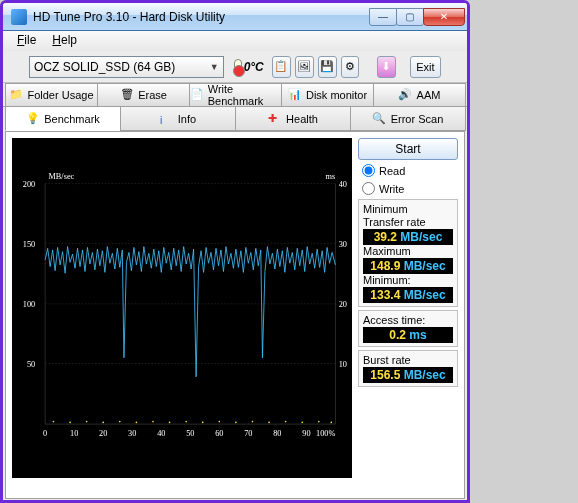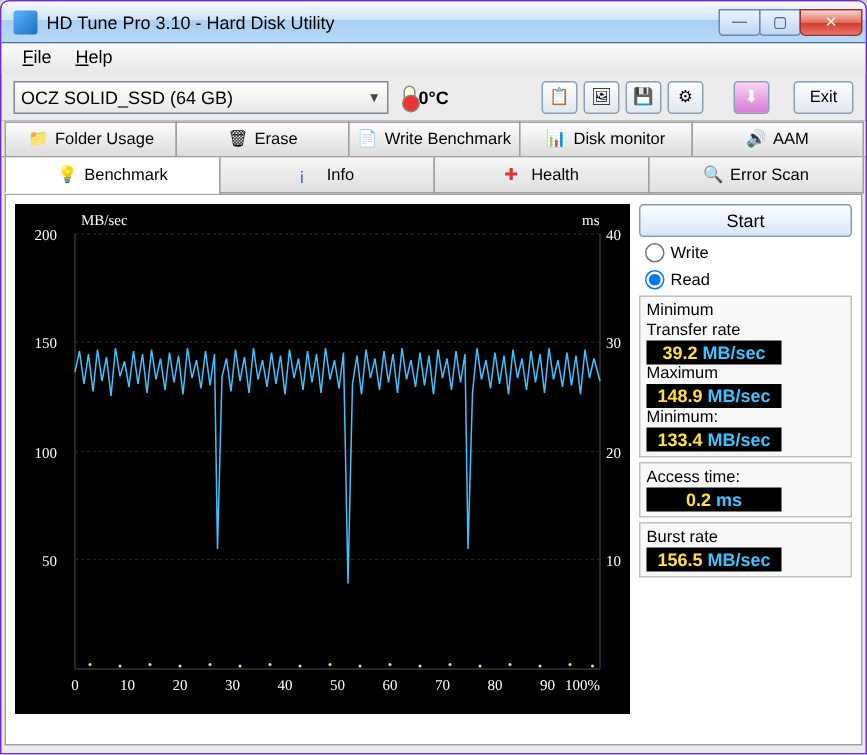--- a/index.html
+++ b/index.html
@@ -1,30 +1,30 @@
 <!DOCTYPE html>
 <html><head>
 <meta charset="utf-8">
 <style>
   * { box-sizing: border-box; }
   body { margin: 0; padding: 0; font-family: "Segoe UI", Tahoma, sans-serif; font-size: 11px; background: #d0d0d0; }
-  .window { width: 578px; height: 503px; background: #ececec; border: 1px solid #6d28d9; border-radius: 6px 6px 0 0; overflow: hidden; position: relative; }
+  .window { width: 470px; height: 503px; background: #ececec; border: 3px solid #6d28d9; border-radius: 6px 6px 0 0; overflow: hidden; position: relative; }
   .titlebar { height: 28px; background: linear-gradient(to bottom, #f8fbff 0%, #cfe4fa 45%, #a9cef1 46%, #b9d8f6 100%); display: flex; align-items: center; padding: 0 2px 0 8px; border-bottom: 1px solid #3a6ea5; }
   .titlebar .icon { width: 16px; height: 16px; background: linear-gradient(135deg,#5fb2ff,#1a6fc1); border-radius: 2px; margin-right: 6px; }
   .titlebar .title { flex: 1; color: #000; font-size: 12px; }
   .winbtns { display: flex; gap: 0; margin-left: auto; }
   .winbtn { width: 28px; height: 18px; border: 1px solid #6a8bb0; border-radius: 0 0 3px 3px; background: linear-gradient(to bottom,#eaf3fd,#bfd8f3); display: flex; align-items: center; justify-content: center; font-size: 10px; color: #2a4a6a; margin-left: -1px; }
   .winbtn.close { width: 42px; background: linear-gradient(to bottom,#f8d5d2,#e46a5e 50%,#d23a2a 51%,#e97368); color: #fff; border-color: #a03028; border-radius: 0 0 4px 4px; }
   .menubar { height: 20px; background: linear-gradient(to bottom,#fafafa,#e8e8e8); display: flex; padding: 0 6px; font-size: 12px; }
   .menuitem { padding: 2px 8px; }
   .menuitem u { text-decoration: underline; }
-  .toolbar { height: 32px; display: flex; align-items: center; padding: 4px 8px; gap: 4px; border-bottom: 1px solid #c0c0c0;}
+  .toolbar { height: 32px; display: flex; align-items: center; padding: 4px 26px; gap: 4px; border-bottom: 1px solid #c0c0c0;}
   .dropdown { font-size: 12px; width: 250px; height: 22px; border: 1px solid #7a8a9a; background: linear-gradient(#fff,#e8e8e8); padding: 0 4px; display: flex; align-items: center; justify-content: space-between; }
   .dropdown .chev { font-size: 9px; color: #444; }
-  .temp { display: flex; align-items: center; gap: 2px; margin-left: 6px; font-weight: bold; font-size: 12px;}
+  .temp { display: flex; align-items: center; gap: 2px; margin-left: 6px; font-weight: bold; font-size: 12px; font-style: italic;}
   .therm { width: 8px; height: 16px; background: linear-gradient(to bottom,#ffd 60%,#e33 60%); border: 1px solid #888; border-radius: 4px; position: relative;}
   .therm::after { content:''; position:absolute; bottom:-3px; left:-2px; width:10px; height:10px; background:#e33; border:1px solid #888; border-radius:50%; }
   .tbtn { width: 24px; height: 22px; border: 1px solid #8ca0b5; border-radius: 3px; background: linear-gradient(to bottom,#fdfdfd,#e0e8f0); display: flex; align-items: center; justify-content: center; font-size: 11px; }
   .tbtn.wide { width: 40px; font-size: 11px; }
   .spacer { flex: 1; }
   .tabrow { display: flex; height: 24px; background: #ececec; padding: 0 2px; border-bottom: 1px solid #a0a0a0;}
   .tab { flex:1; background: linear-gradient(to bottom,#fdfdfd,#dcdcdc); border: 1px solid #a0a0a0; border-bottom: none; display: flex; align-items: center; justify-content: center; gap: 4px; font-size: 11px; margin-right: -1px;}
   .tabrow2 { display:flex; height:24px; padding: 0 2px;}
   .tab2 { flex:1; background: linear-gradient(to bottom,#f5f5f5,#e0e0e0); border: 1px solid #a0a0a0; display:flex; align-items:center; justify-content:center; gap:4px; font-size:11px; margin-right:-1px; border-top:none;}
   .tab2.active { background: #fff; border-bottom: 1px solid #fff;}
@@ -198,26 +198,26 @@
             <circle cx="350" cy="308" r="1"></circle>
             <circle cx="370" cy="307" r="1"></circle>
             <circle cx="385" cy="308" r="1"></circle>
         </g>
       </svg>
     </div>
 
     <div class="side">
       <button class="startbtn">Start</button>
       <div class="rad">
+          <input type="radio" checked="" style="">
+          <span>Read</span>
+        </div>
+      <div class="rad">
           <input type="radio" style="">
           <span>Write</span>
-        </div>
-      <div class="rad">
-          <input type="radio" checked="" style="">
-          <span>Read</span>
         </div>
 
       <div class="grp">
         <div class="lbl">Minimum</div>
         <div class="lbl">Transfer rate</div>
         <div class="val"><span>39.2</span> <span class="unit">MB/sec</span></div>
         <div class="lbl">Maximum</div>
         <div class="val"><span>148.9</span> <span class="unit">MB/sec</span></div>
         <div class="lbl">Minimum:</div>
         <div class="val"><span>133.4</span> <span class="unit">MB/sec</span></div>

